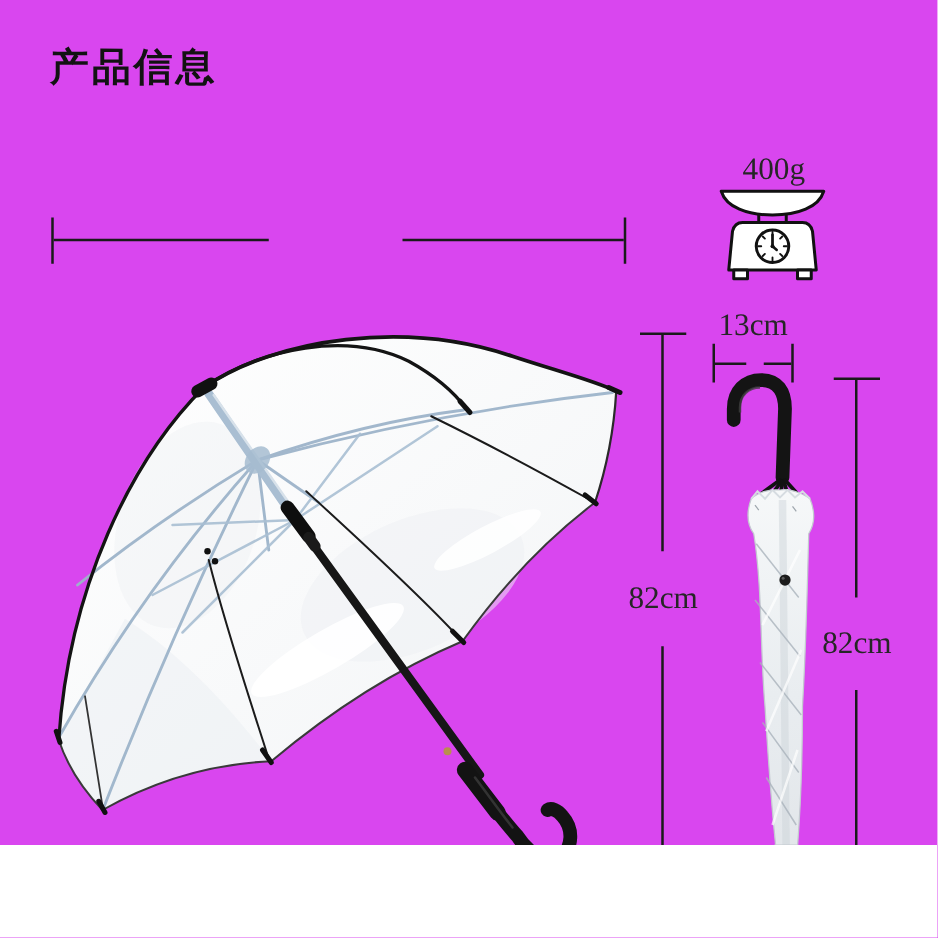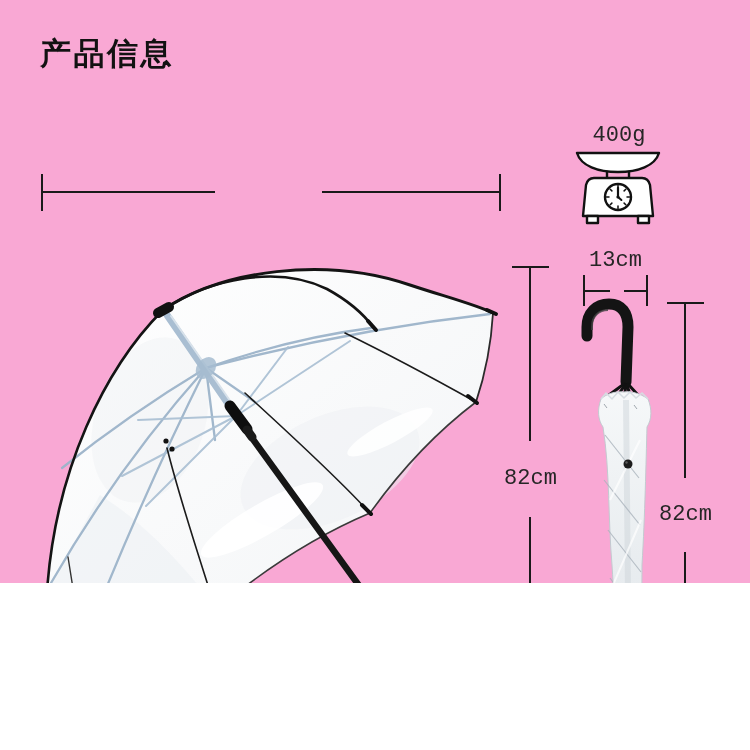--- a/index.html
+++ b/index.html
@@ -1,25 +1,25 @@
 <!DOCTYPE html>
 <html><head>
 <meta charset="utf-8">
 <style>
   html,body{margin:0;padding:0;background:#ffffff;}
   #stage{
-    position:relative;width:750px;height:583px;background:#f9a8d4;overflow:hidden;
-    font-family:Liberation Mono, monospace;color:#1f1f1f;
+    position:relative;width:750px;height:676px;background:#d946ef;overflow:hidden;
+    font-family:Liberation Serif, serif;color:#1f1f1f;
   }
   .abs{position:absolute;}
   #page-title{
     left:40px;top:33px;font-size:31px;font-weight:700;letter-spacing:2.5px;color:#121212;
   }
   .dim-label{
-    font-size:22px;color:#262626;text-align:center;white-space:nowrap;
+    font-size:25px;color:#262626;text-align:center;white-space:nowrap;
   }
   .line{background:#1a1a1a;}
   .weight-label{
     left:574px;top:122px;width:90px;height:28px;line-height:28px;
   }
 </style>
 </head>
 <body>
 
 <div id="stage">
@@ -45,21 +45,21 @@
     <g stroke="#111111" stroke-width="1.5" stroke-linecap="round">
       <path d="M44,35.5 V38 M44,56 V58.5 M32.5,47 H35 M53,47 H55.5 M36.2,39.2 l1.7,1.7 M50.1,53.1 l1.7,1.7 M51.8,39.2 l-1.7,1.7 M37.9,53.1 l-1.7,1.7"></path>
     </g>
     <g stroke="#111111" stroke-linecap="round">
       <path d="M44,47 V37.8" stroke-width="2.2"></path>
       <path d="M44,47 l3.4,3" stroke-width="2"></path>
     </g>
     <circle cx="44" cy="47" r="1.6" fill="#111111"></circle>
   </svg>
 
-  <div class="abs" style="left:583px;top:249px;width:65px;height:58px;">
+  <div class="abs" style="left:570px;top:249px;width:65px;height:58px;">
     <div class="abs dim-label" style="left:-6px;top:-2px;width:77px;height:28px;line-height:28px;">13cm</div>
     <div class="abs line" style="left:0;top:26px;width:2px;height:31px;"></div>
     <div class="abs line" style="left:2px;top:41px;width:25px;height:2px;"></div>
     <div class="abs line" style="left:41px;top:41px;width:22px;height:2px;"></div>
     <div class="abs line" style="left:63px;top:26px;width:2px;height:31px;"></div>
   </div>
 
   <div class="abs" style="left:512px;top:266px;width:37px;height:426px;">
     <div class="abs line" style="left:0;top:0;width:37px;height:2px;"></div>
     <div class="abs line" style="left:17px;top:2px;width:2px;height:173px;"></div>

